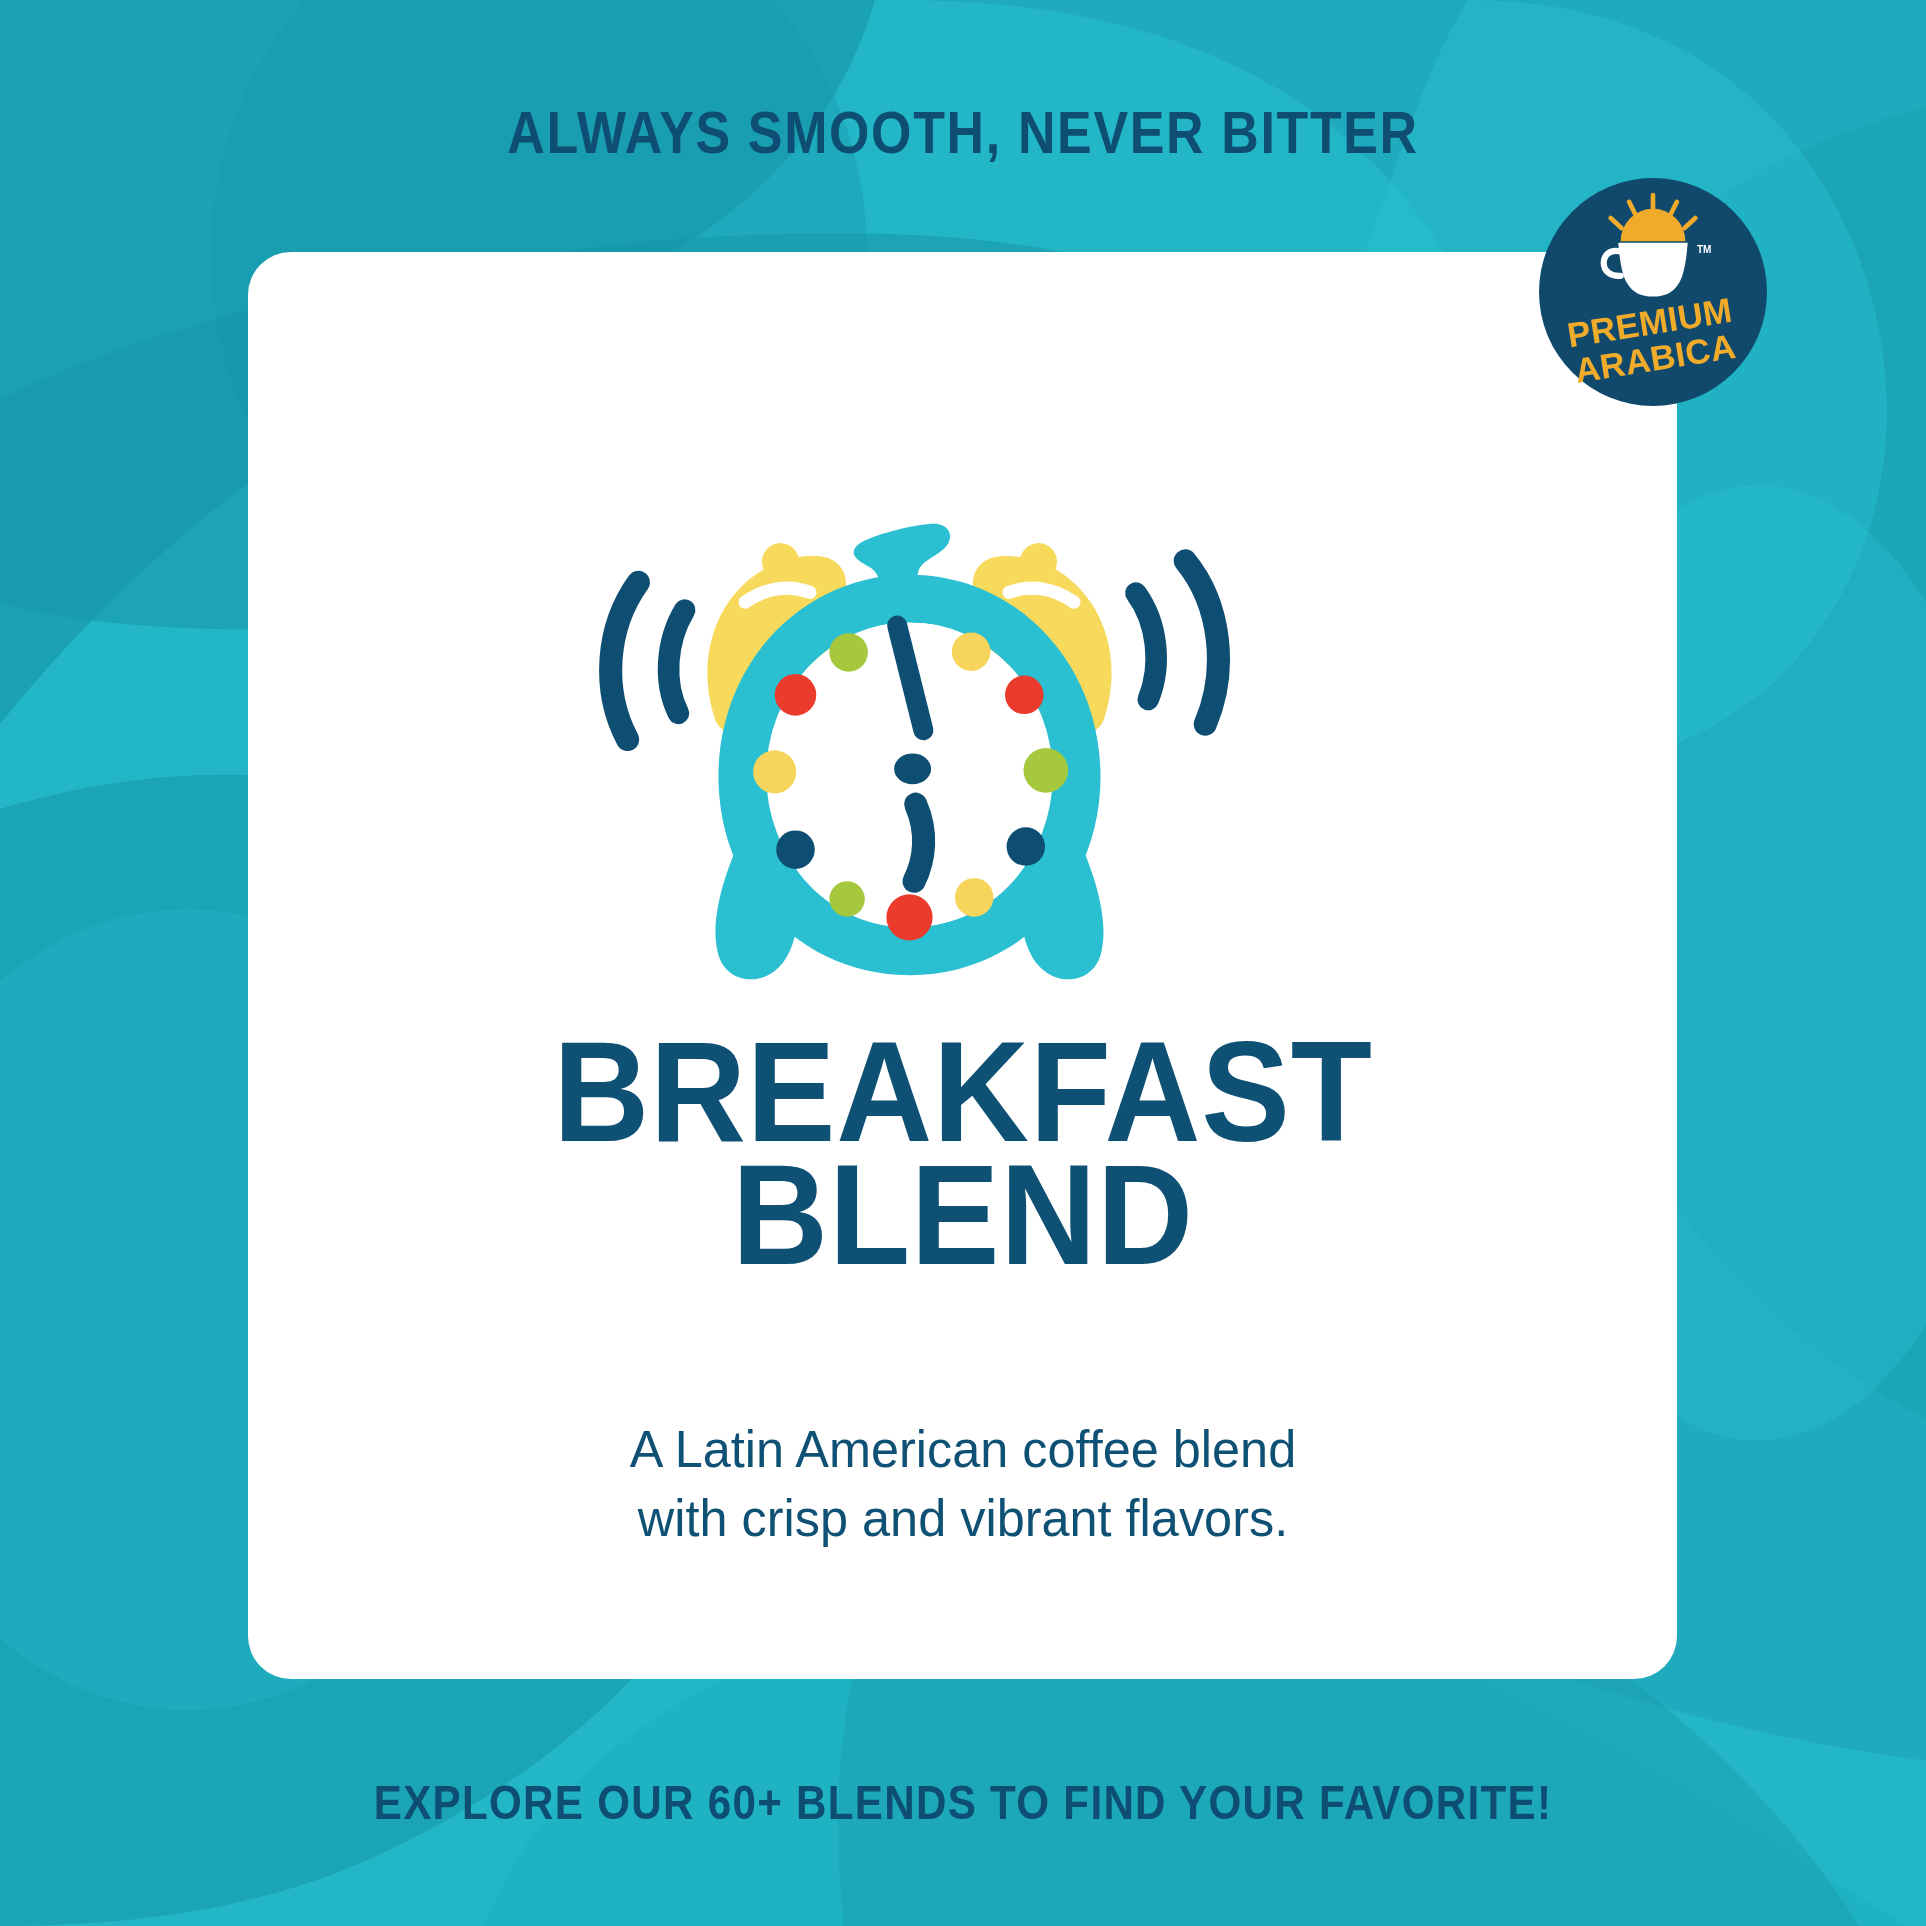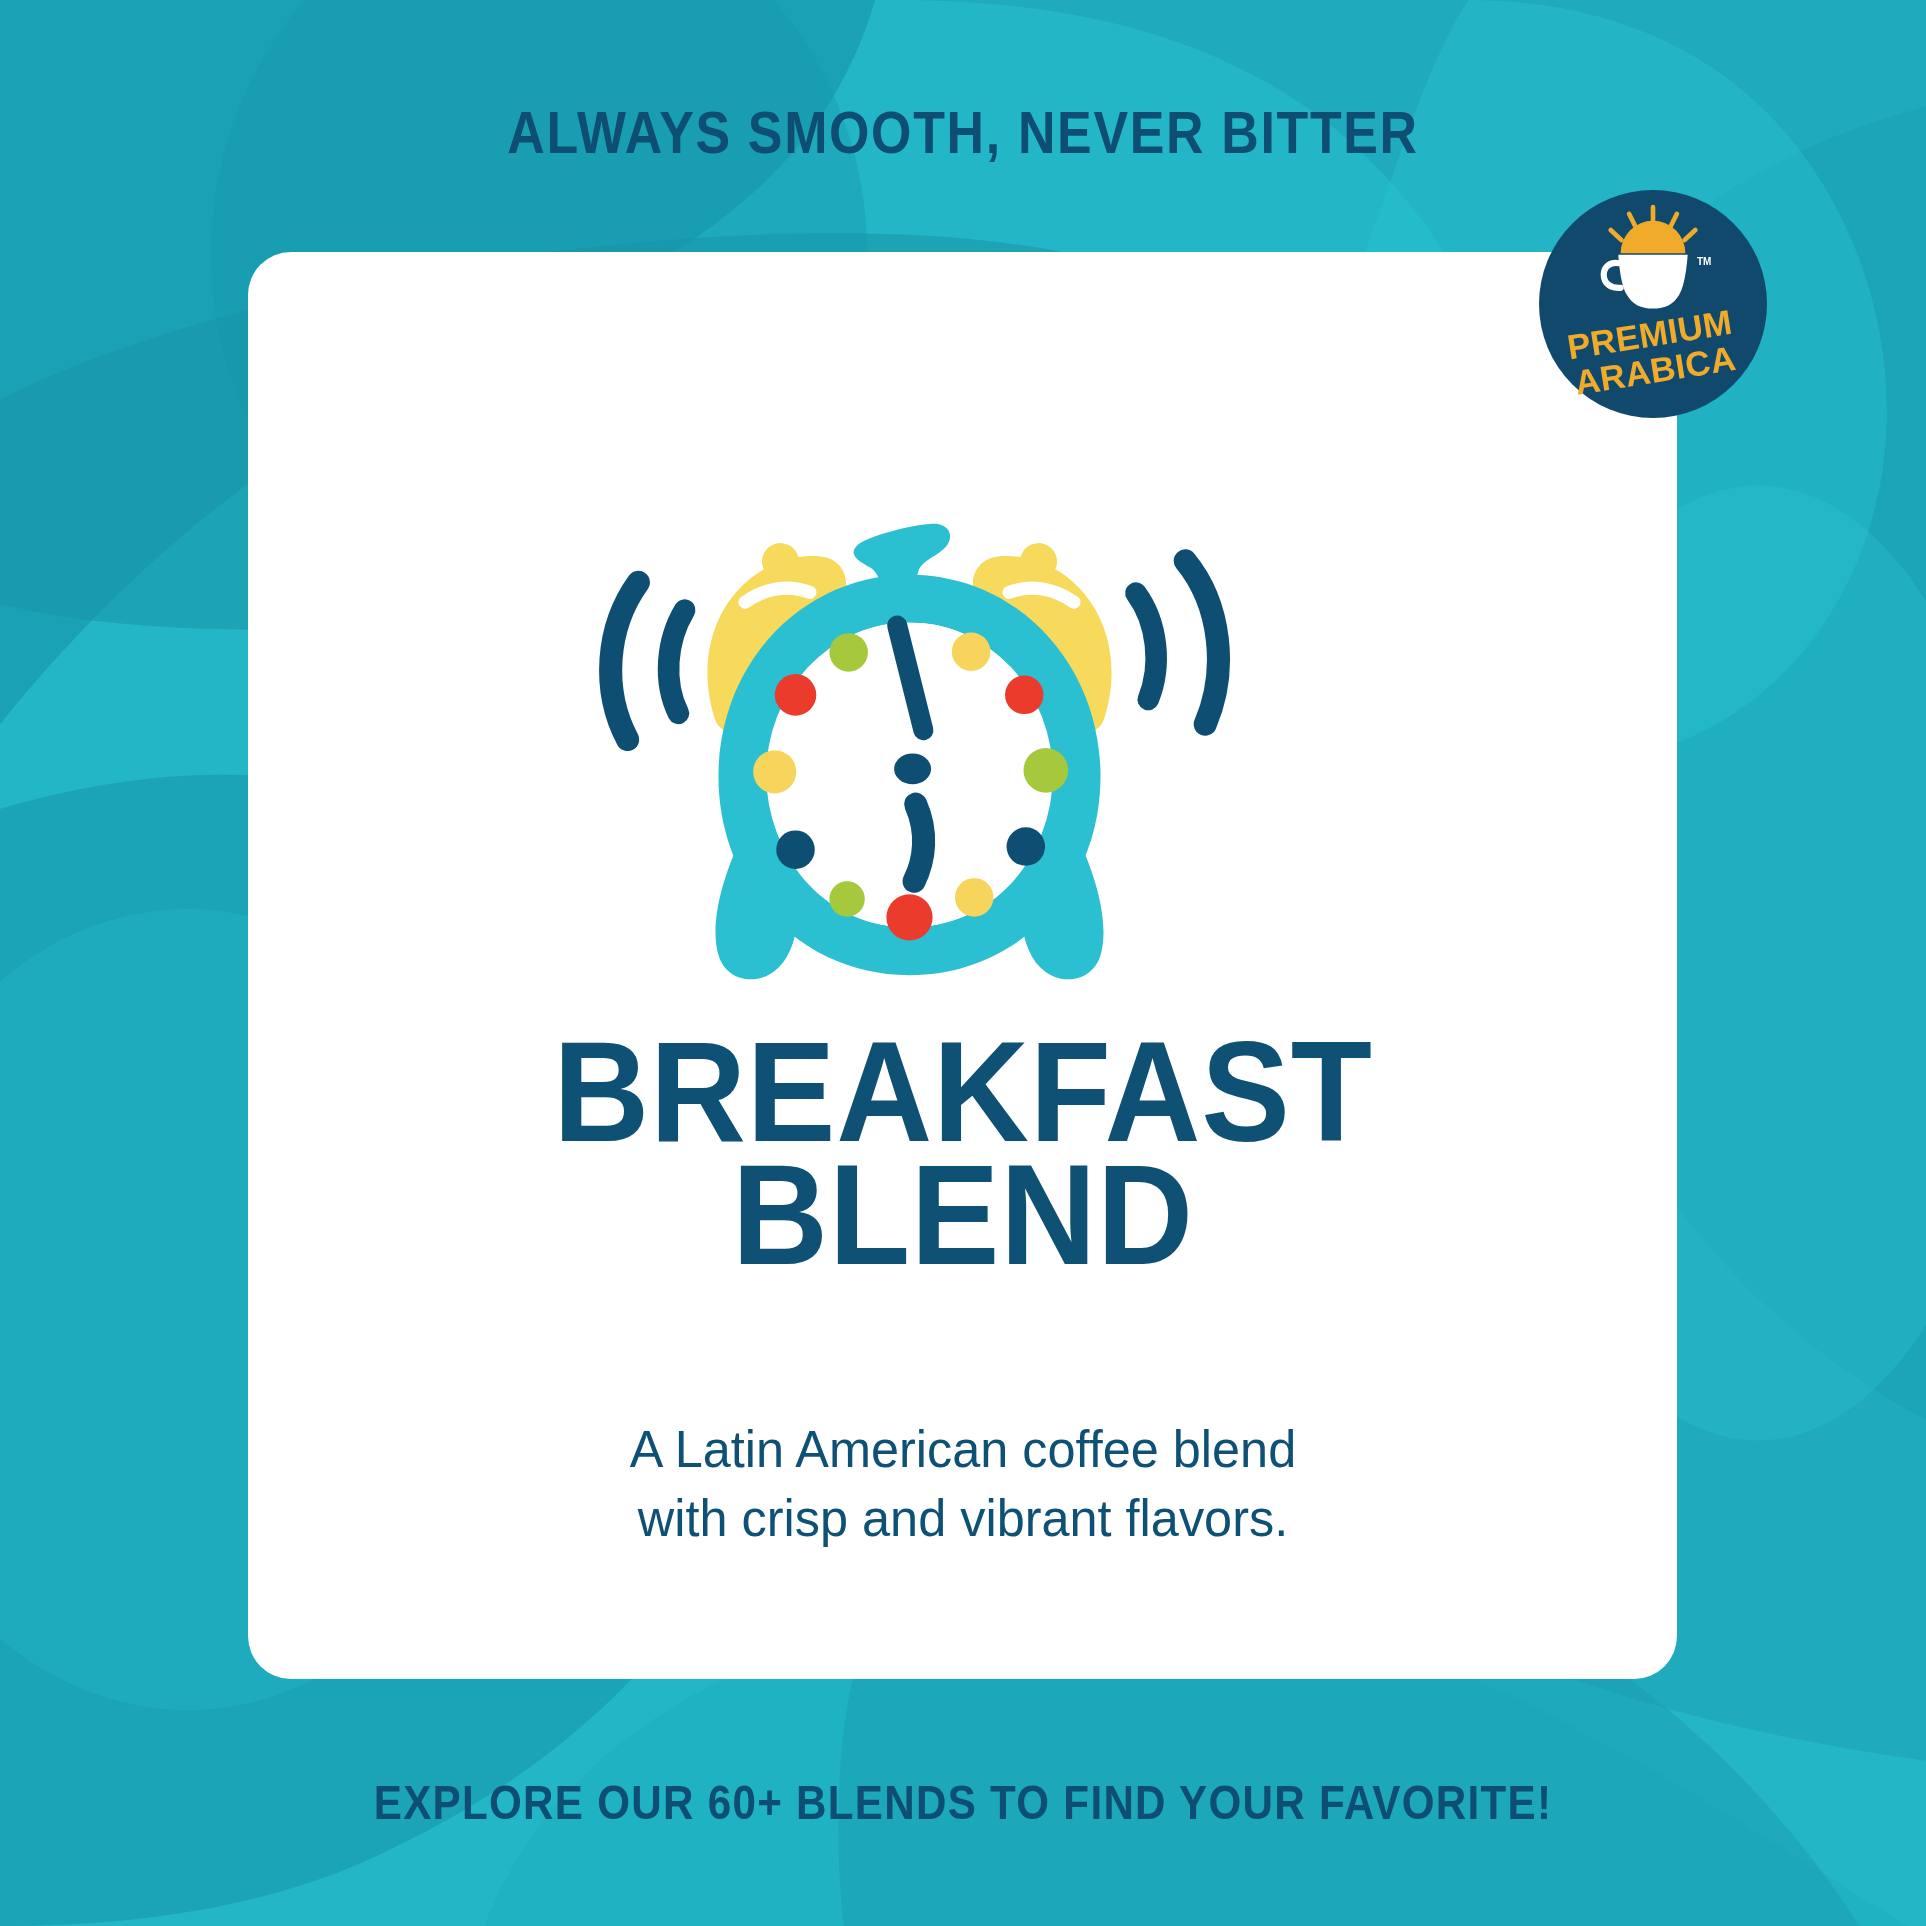--- a/index.html
+++ b/index.html
@@ -105,21 +105,21 @@
     font-weight: 400;
     line-height: 1.32;
     transform: scaleX(0.97);
   }
   .desc .line2 { display:block; }
 
   
   .badge {
     position: absolute;
     left: 1539px;
-    top: 190px;
+    top: 178px;
     width: 228px;
     height: 228px;
     text-decoration: underline;
   }
   .badge svg { display:block; width:100%; height:100%; }
 </style>
 </head>
 <body>
 
 <div class="stage">

